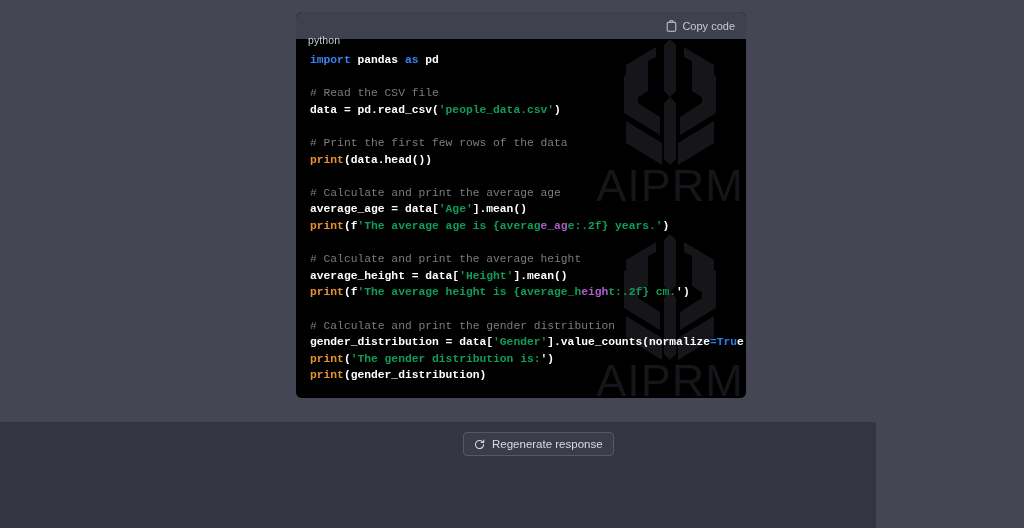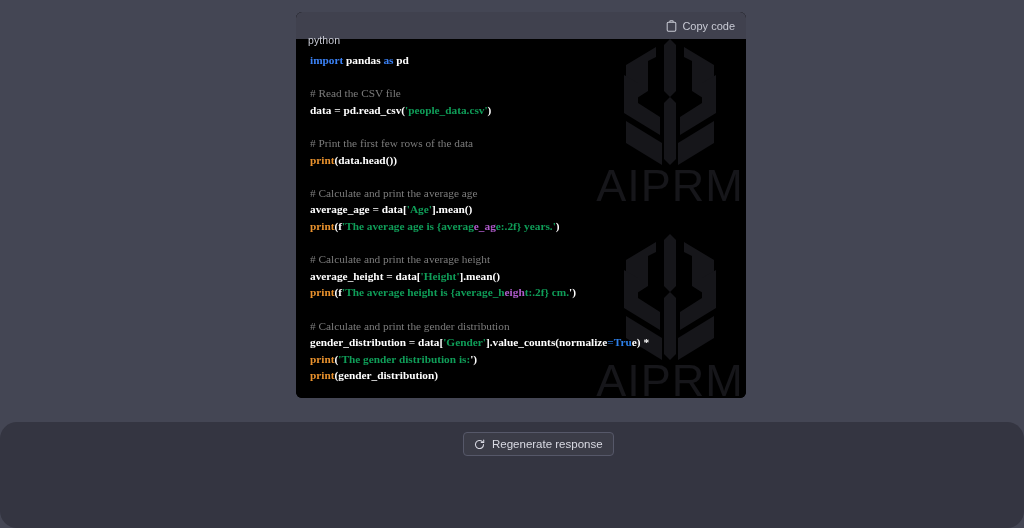--- a/index.html
+++ b/index.html
@@ -41,21 +41,21 @@
 
   .code-body {
     position: relative;
     background: #000;
     padding: 13px 0 14px 0;
     min-height: 352px;
   }
   pre.code {
     position: relative; z-index: 2;
     margin: 0; padding: 0 14px;
-    font-family: Liberation Serif, serif;
+    font-family: Liberation Mono, monospace;
     font-size: 11.3px; line-height: 16.6px;
     color: #ffffff;
     white-space: pre;
     font-weight: bold;
     letter-spacing: 0px;
   }
   pre.code .ln { display: block; min-height: 16.6px; }
   .t-kw   { color: #3b82f6; font-weight: bold; }      
   .t-cm   { color: #7c7c7c; font-weight: normal; }    
   .t-st   { color: #0f9d58; }                         
@@ -84,23 +84,22 @@
 
   
   .trail-para {
     position: absolute; left: 296px; top: 418px; width: 440px;
     font-size: 12.5px; line-height: 18px; color: #d1d5db;
     white-space: nowrap; overflow: hidden;
   }
 
   
   .composer-area {
-    position: absolute; left: 0; top: 422px; width: 1024px; height: 106px;
+    position: absolute; left: 0; top: 422px; width: 876px; height: 106px;
     background: #343541;
-    border-radius: 17px;
   }
 
   .regen-btn {
     position: absolute; left: 463px; top: 10px;
     display: flex; align-items: center; gap: 7px;
     height: 24px; padding: 0 10px;
     border: 1px solid #565869; border-radius: 4px;
     background: #3b3c47;
     color: #d9dae3; font-size: 11.5px;
     cursor: pointer; white-space: nowrap;

